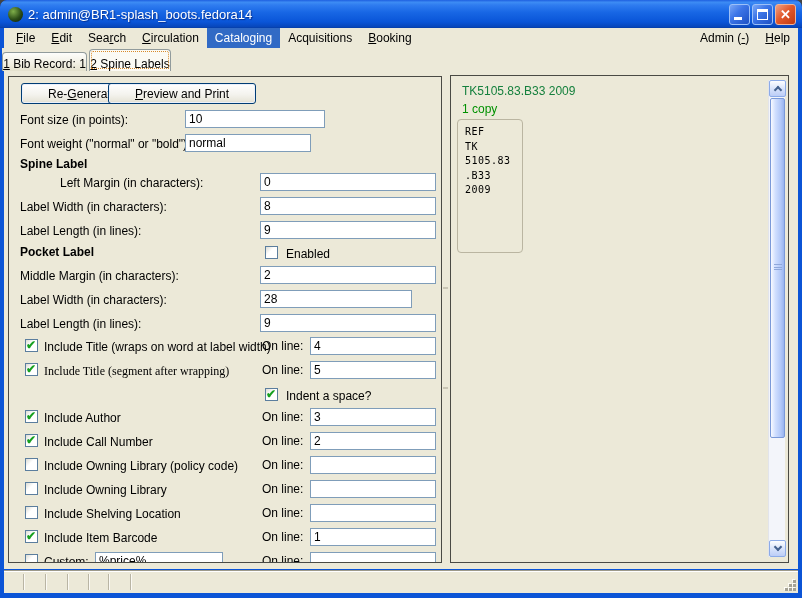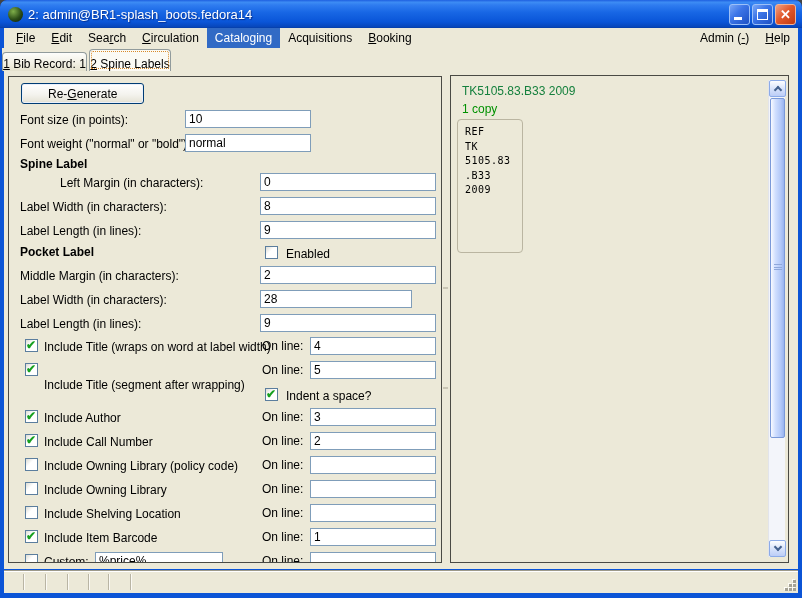--- a/index.html
+++ b/index.html
@@ -145,23 +145,24 @@
       </div>
     <div class="tab active">
         <span><span class="ukey">2</span><span> Spine Labels</span></span>
       </div>
   </div>
 
   <div class="content">
 
     <div class="panel left-panel">
       <button class="xpbtn" style="left:12px;top:6px;"><span>Re-</span><span class="ukey">G</span><span>enerate</span></button>
+      <button class="xpbtn" style="left:99px;top:6px;"><span class="ukey">P</span><span>review and Print</span></button>
 
       <label class="lbl" style="left:11px;top:36px;">Font size (in points):</label>
-      <input class="inp" style="left: 176px; top: 33px; width: 126px;" value="10">
+      <input class="inp" style="left: 176px; top: 33px; width: 140px;" value="10">
 
       <label class="lbl" style="left:11px;top:60px;">Font weight ("normal" or "bold"):</label>
       <input class="inp" style="left: 176px; top: 57px; width: 126px;" value="normal">
 
       <div class="hdr" style="left:11px;top:80px;">Spine Label</div>
 
       <label class="lbl" style="left:11px;top:99px;margin-left:40px;">Left Margin (in characters):</label>
       <input class="inp" style="left: 251px; top: 96px; width: 176px;" value="0">
 
       <label class="lbl" style="left:11px;top:123px;">Label Width (in characters):</label>
@@ -182,21 +183,21 @@
 
       <label class="lbl" style="left:11px;top:240px;">Label Length (in lines):</label>
       <input class="inp" style="left: 251px; top: 237px; width: 176px;" value="9">
 
       <span class="cb checked" style="left:16px;top:262px;"></span>
       <label class="lbl" style="left:35px;top:263px;">Include Title (wraps on word at label width)</label>
       <label class="lbl" style="left:253px;top:262px;">On line:</label>
       <input class="inp" style="left: 301px; top: 260px; width: 126px;" value="4">
 
       <span class="cb checked" style="left:16px;top:286px;"></span>
-      <label class="lbl" style="left:35px;top:301px;">Include Title (segment after wrapping)</label>
+      <label class="lbl" style="left:35px;top:287px;font-family:Liberation Serif, serif;">Include Title (segment after wrapping)</label>
       <label class="lbl" style="left:253px;top:286px;">On line:</label>
       <input class="inp" style="left: 301px; top: 284px; width: 126px;" value="5">
 
       <span class="cb checked" style="left:256px;top:311px;"></span>
       <label class="lbl" style="left:277px;top:312px;text-align:center;">Indent a space?</label>
 
       <span class="cb checked" style="left:16px;top:333px;"></span>
       <label class="lbl" style="left:35px;top:334px;">Include Author</label>
       <label class="lbl" style="left:253px;top:333px;">On line:</label>
       <input class="inp" style="left: 301px; top: 331px; width: 126px;" value="3">

